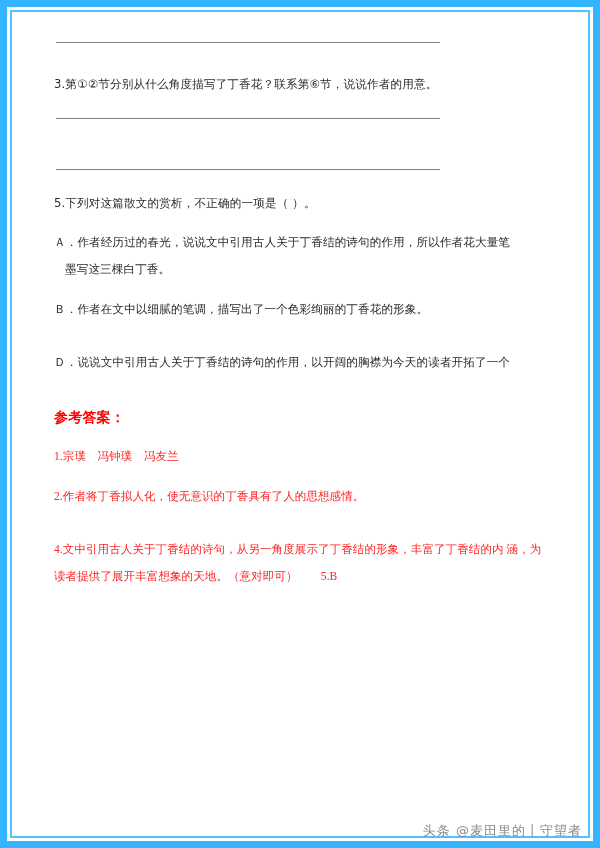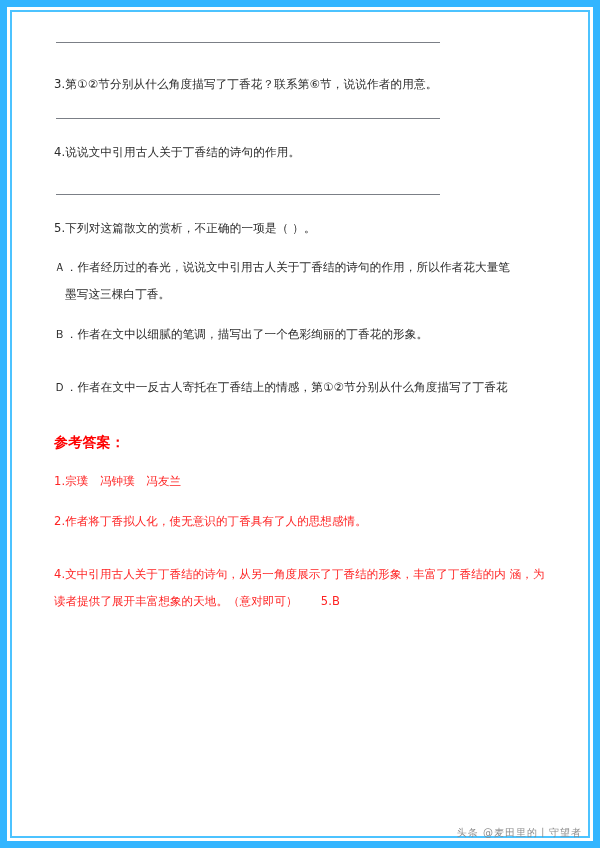--- a/index.html
+++ b/index.html
@@ -102,36 +102,37 @@
     font-weight: bold;
     color: #fe0000;
     line-height: 25px;
     letter-spacing: 0.2px;
   }
   .ans {
     font-size: 11.5px;
     color: #fe2323;
     line-height: 27px;
     letter-spacing: 0.1px;
+    font-family: Liberation Serif, serif;
   }
   .ans .cont {
     display: block;
     padding-left: 9px;
   }
 
   .spacer-sm { height: 13px; }
   .spacer-md { height: 21px; }
   .spacer-lg { height: 29px; }
 
   
   .watermark {
     position: absolute;
     right: 18px;
     bottom: 8px;
-    font-size: 10px;
+    font-size: 13px;
     color: #8c8c8c;
     letter-spacing: 1px;
     white-space: nowrap;
     font-family: "DejaVu Sans", "Liberation Sans", sans-serif;
   }
 </style>
 </head>
 <body>
 
 <div class="page-frame">
@@ -151,21 +152,20 @@
       <div class="spacer-lg"></div>
 
       <div class="q">3.第①②节分别从什么角度描写了丁香花？联系第⑥节，说说作者的用意。</div>
 
       <div class="spacer-md"></div>
 
       <div class="rule"></div>
 
       <div class="spacer-md"></div>
 
-      <div class="q">4.说说文中引用古人关于丁香结的诗句的作用。</div>
 
       <div class="spacer-lg"></div>
 
       <div class="rule"></div>
 
       <div class="spacer-md"></div>
 
       <div class="q">5.下列对这篇散文的赏析，不正确的一项是（      ）。</div>
 
       <div class="spacer-sm"></div>
@@ -180,21 +180,21 @@
       <div class="opt">
         <span>Ｂ．作者在文中以细腻的笔调，描写出了一个色彩绚丽的丁香花的形象。</span>
       </div>
 
       <div class="spacer-sm"></div>
 
 
       <div class="spacer-sm"></div>
 
       <div class="opt">
-        <span>Ｄ．作者在文中一反古人寄托在丁香结上的情感，第①②节分别从什么角度描写了丁香花</span>
+        <span>Ｄ．说说文中引用古人关于丁香结的诗句的作用，以开阔的胸襟为今天的读者开拓了一个</span>
       </div>
 
       <div class="spacer-lg"></div>
 
       <div class="answers-title">参考答案：</div>
 
       <div class="spacer-sm"></div>
 
       <div class="ans">
         <span>1.宗璞　冯钟璞　冯友兰</span>

